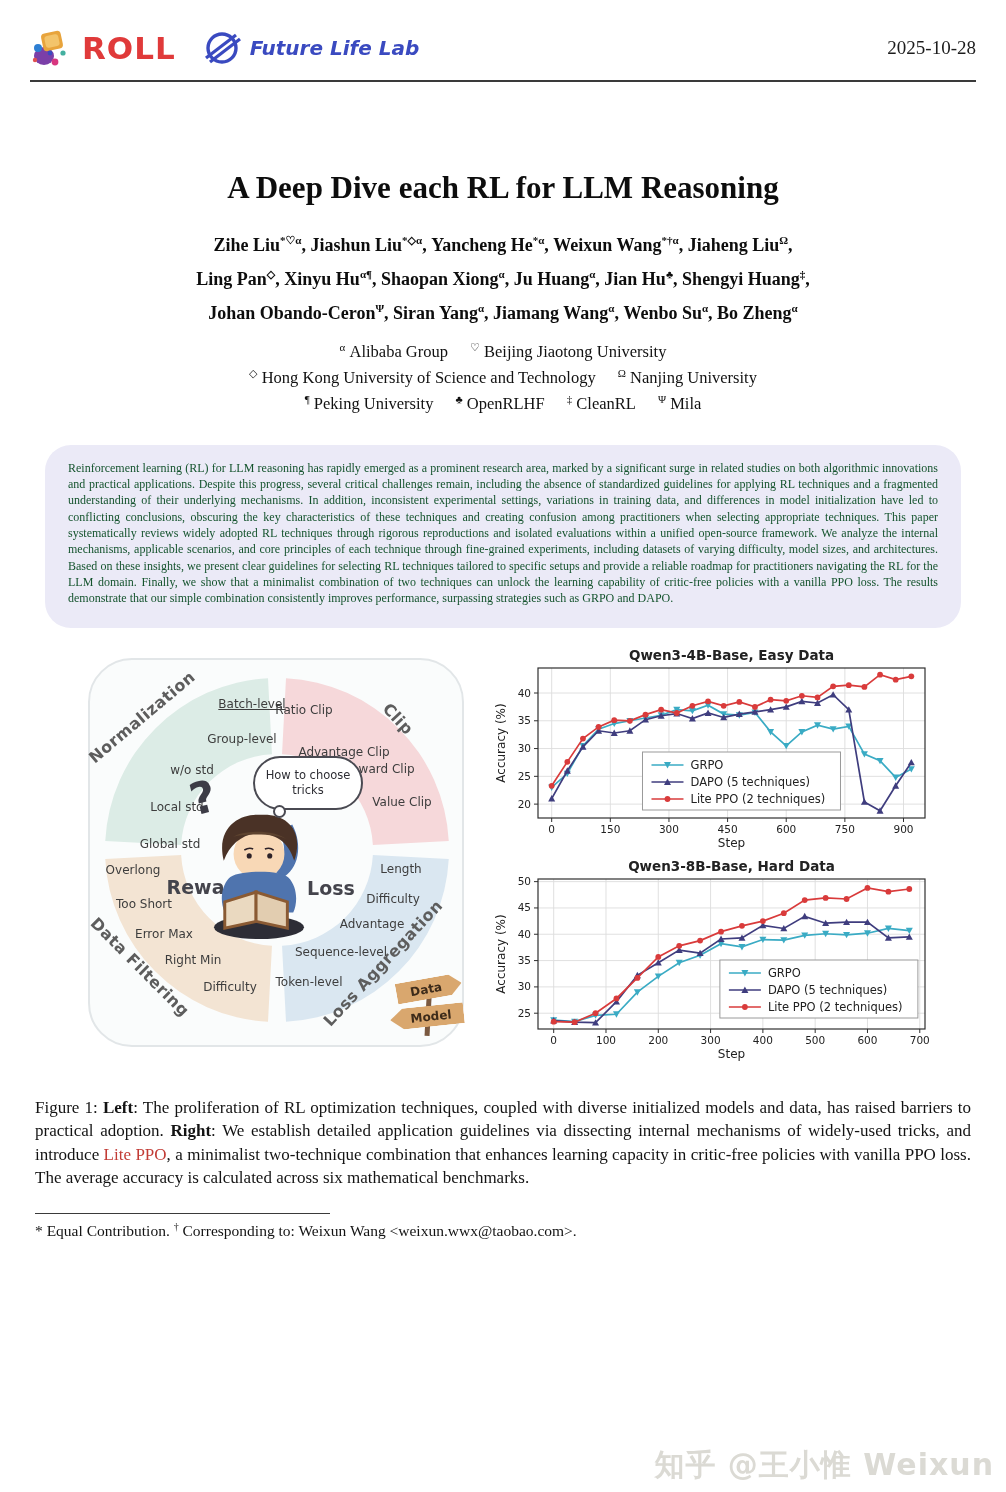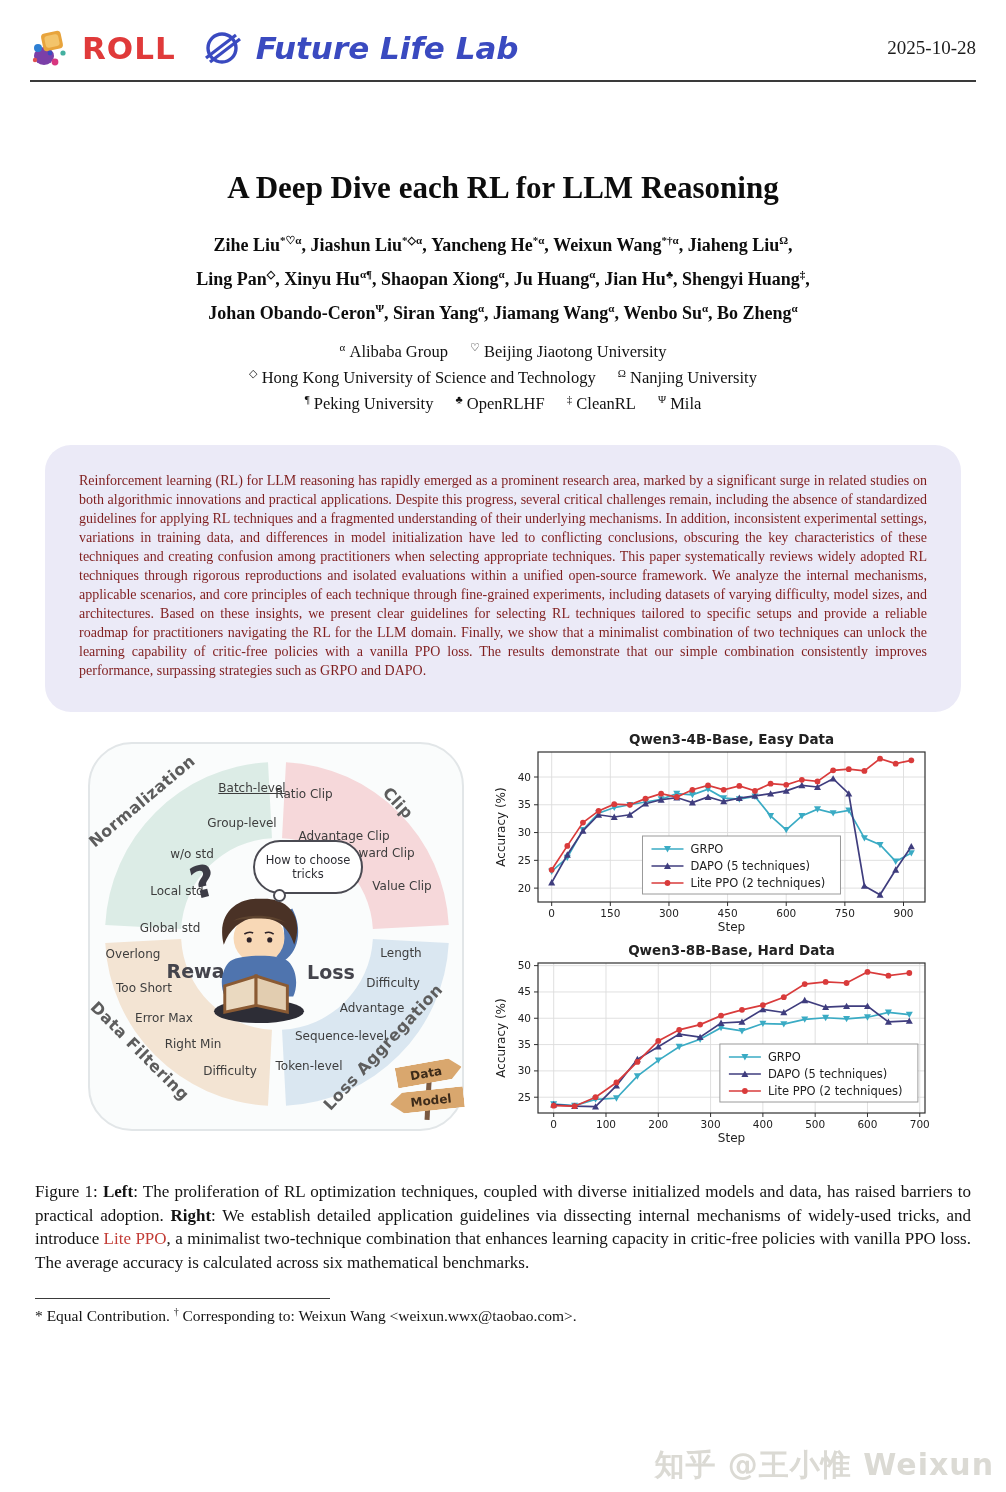--- a/index.html
+++ b/index.html
@@ -2,33 +2,33 @@
 <html><head>
 <meta charset="utf-8">
 <style>
   html,body{margin:0;padding:0;background:#ffffff;}
   #page{position:relative;width:1006px;height:1492px;margin:0 auto;background:#fff;overflow:hidden;
         font-family:"Liberation Serif", serif;color:#111;}
   
   .hdr{display:flex;align-items:center;margin:26px 30px 0 30px;padding-bottom:10px;border-bottom:2px solid #3a3a3a;}
   .brand{display:flex;align-items:center;gap:8px;}
   .roll-word{font-family:"DejaVu Sans", sans-serif;font-weight:bold;font-size:31px;letter-spacing:1px;}
-  .fll-word{font-family:"DejaVu Sans", sans-serif;font-weight:bold;font-style:italic;font-size:31px;margin-left:6px;}
+  .fll-word{font-family:"DejaVu Sans", sans-serif;font-weight:bold;font-style:italic;font-size:20px;}
   .hdr-date{margin-left:auto;font-size:19px;color:#1c1c1c;}
   
   .title{margin:34px 40px 0;text-align:center;font-weight:bold;font-size:31px;line-height:1.55;color:#0d0d0d;}
   .authors{margin-top:16px;text-align:center;font-weight:bold;font-size:18px;line-height:1.9;color:#0d0d0d;}
   .authors sup{font-size:11px;font-weight:bold;}
   .affils{margin-top:8px;text-align:center;font-size:16.5px;line-height:1.55;color:#111;}
   .affils sup{font-size:11px;}
   .affils .aff{margin:0 11px;}
   
   .abs-box{margin:28px 45px 0;background:#ebeaf7;border-radius:26px;padding:14px 22px 20px;}
   .abs-head{text-align:center;font-weight:bold;font-size:21px;margin:4px 0 8px;color:#0d0d0d;}
-  .abs-text{margin:12px;text-align:justify;font-size:14px;line-height:1.36;color:#7f1d1d;}
+  .abs-text{margin:1px;text-align:justify;font-size:12px;line-height:1.36;color:#14532d;}
   
   .fig-row{display:flex;margin:30px 0 0 88px;align-items:flex-start;}
   
   #diagram{position:relative;width:372px;height:385px;background:#fafcfc;border:2px solid #e2e6e8;border-radius:44px;flex:0 0 auto;}
   #diagram svg.ring{position:absolute;left:0;top:0;}
   .dg-label{position:absolute;transform:translate(-50%,-50%);font-family:"DejaVu Sans", sans-serif;
             font-size:12px;color:#3d3d3d;white-space:nowrap;}
   .dg-qname{position:absolute;font-family:"DejaVu Sans", sans-serif;font-weight:bold;font-size:16px;
             color:#5d5d5d;letter-spacing:0.5px;white-space:nowrap;}
   .dg-inner{position:absolute;transform:translate(-50%,-50%);font-family:"DejaVu Sans", sans-serif;

